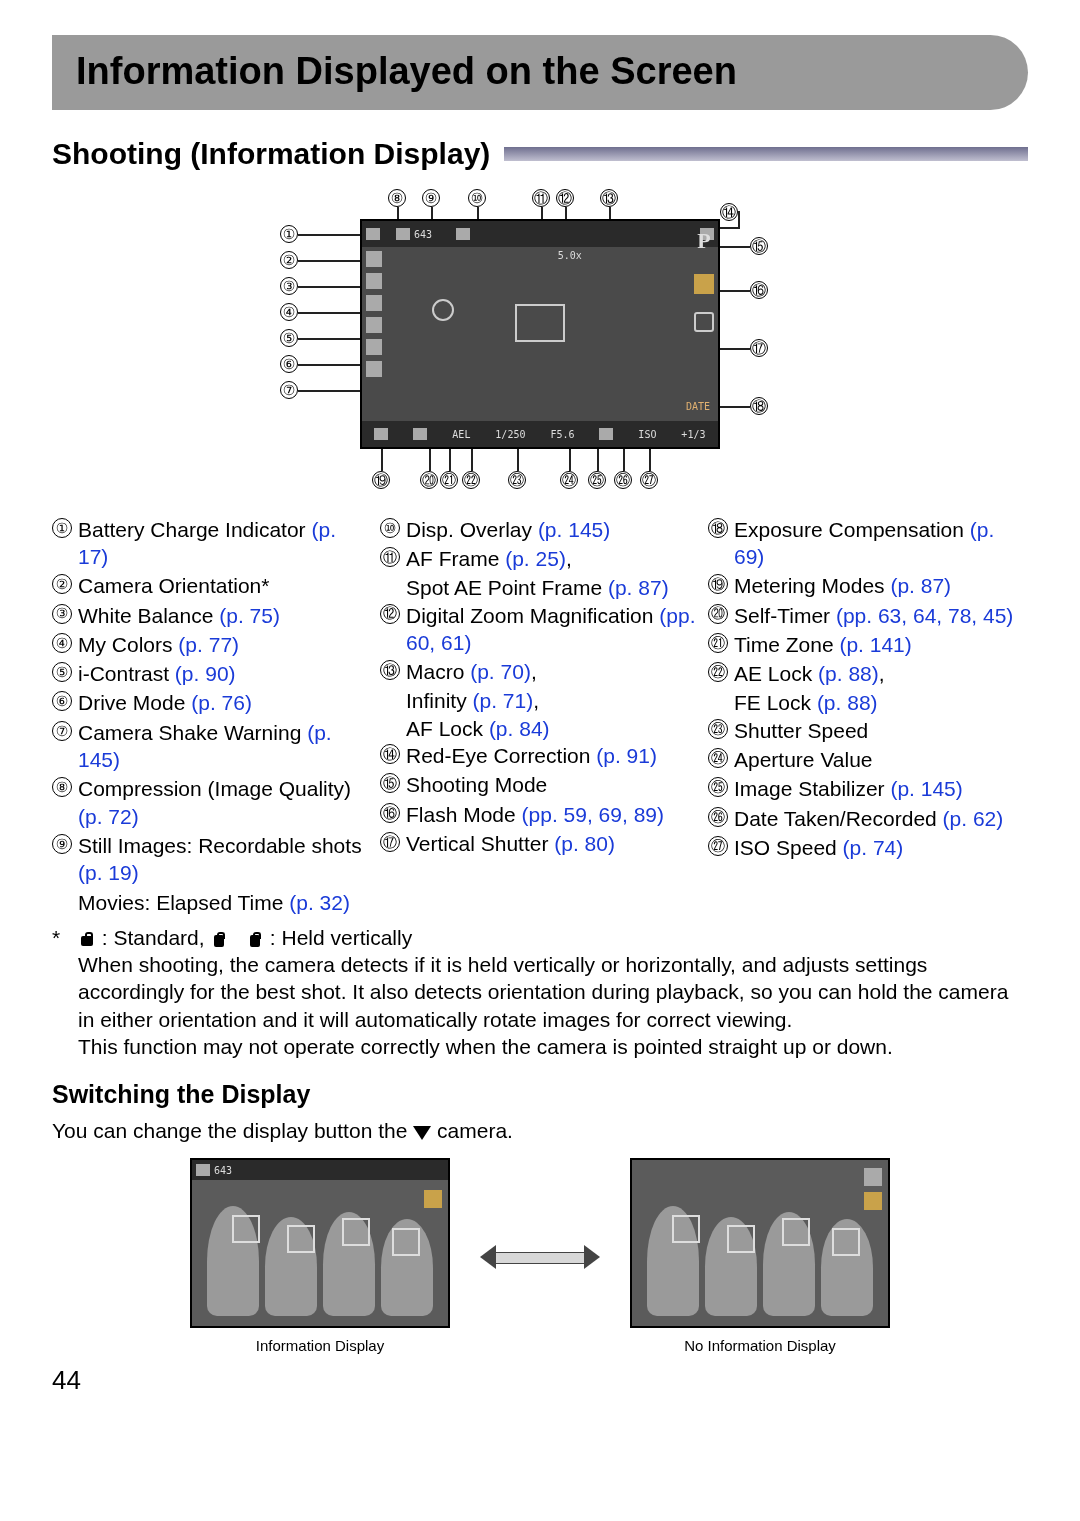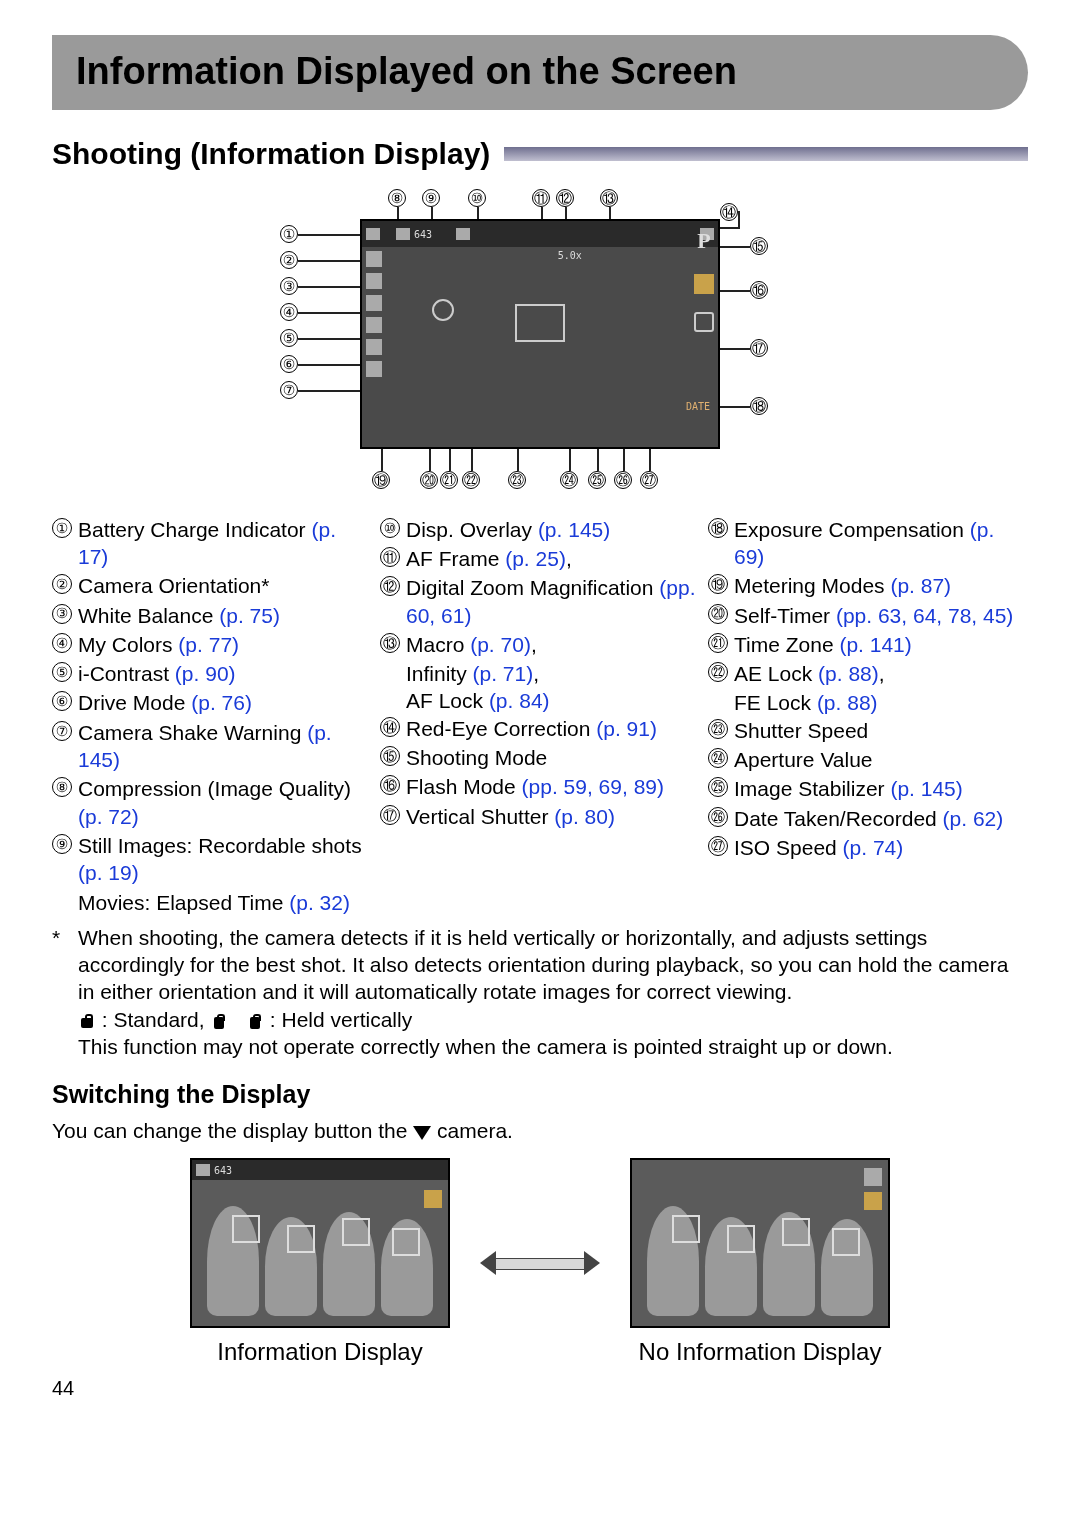--- a/index.html
+++ b/index.html
@@ -150,36 +150,36 @@
   }
   .thumb-wrap { text-align:center; }
   .thumb {
     width:260px; height:170px; background:#5b5b5b; border:2px solid #000; position:relative; overflow:hidden;
   }
   .thumb .screen-top { height:20px; }
   .thumb .people { position:absolute; bottom:10px; left:15px; right:15px; height:110px; display:flex; gap:6px; align-items:flex-end; }
   .person { flex:1; background: #9a9a9a; border-radius:50% 50% 10px 10px; height:100%; }
   .person:nth-child(2){height:90%;} .person:nth-child(3){height:95%;} .person:nth-child(4){height:88%;}
   .face { position:absolute; width:28px; height:28px; border:2px solid #ddd; }
-  .thumb-label { margin-top:8px; font-size:24px; }
+  .thumb-label { margin-top:8px; font-size:15px; }
   .dbl-arrow {
     width:120px; height:24px; position:relative;
   }
   .dbl-arrow::before {
     content:''; position:absolute; left:14px; right:14px; top:7px; height:10px;
     background:#d8d8d8; border:1.5px solid #444;
   }
   .dbl-arrow .al, .dbl-arrow .ar {
     position:absolute; top:0; width:0; height:0;
     border-top:12px solid transparent; border-bottom:12px solid transparent;
   }
   .dbl-arrow .al { left:0; border-right:16px solid #444; }
   .dbl-arrow .ar { right:0; border-left:16px solid #444; }
 
-  .page-num { font-size:20px; margin-top:4px; }
+  .page-num { font-size:26px; margin-top:4px; }
 </style>
 </head>
 <body>
 
 <div class="main-title-wrap">
   <div class="main-title">Information Displayed on the Screen</div>
 </div>
 
 <div class="section-row">
   <div class="section-title">Shooting (Information Display)</div>
@@ -270,20 +270,30 @@
       </div>
       <div class="right-icons">
         <span class="big-p">P</span>
         <span class="sicon" style="background:#c9a24a"></span>
         <span class="sicon" style="border:2px solid #ccc;background:transparent;border-radius:3px"></span>
       </div>
       <div class="af-frame"></div>
       <div class="zoom-txt">5.0x</div>
       <div class="self-timer"></div>
       <div class="date-txt">DATE</div>
+      <div class="screen-bot">
+        <span class="sicon"></span>
+        <span class="sicon"></span>
+        <span class="stxt">AEL</span>
+        <span class="stxt">1/250</span>
+        <span class="stxt">F5.6</span>
+        <span class="sicon"></span>
+        <span class="stxt">ISO</span>
+        <span class="stxt">+1/3</span>
+      </div>
     </div>
   </div>
 </div>
 
 <div class="legend">
   <div class="legend-col" id="legend-col-1">
       <div class="legend-item">
         <span class="num">①</span>
         <span class="legend-text">Battery Charge Indicator <span class="pref">(p. 17)</span></span>
       </div>
@@ -323,20 +333,21 @@
     </div>
   <div class="legend-col" id="legend-col-2">
       <div class="legend-item">
         <span class="num">⑩</span>
         <span class="legend-text">Disp. Overlay <span class="pref">(p. 145)</span></span>
       </div>
       <div class="legend-item">
         <span class="num">⑪</span>
         <span class="legend-text">AF Frame <span class="pref">(p. 25)</span>, </span>
       </div>
+      <div class="sub-indent">Spot AE Point Frame <span class="pref">(p. 87)</span></div>
       <div class="legend-item">
         <span class="num">⑫</span>
         <span class="legend-text">Digital Zoom Magnification <span class="pref">(pp. 60, 61)</span></span>
       </div>
       <div class="legend-item">
         <span class="num">⑬</span>
         <span class="legend-text">Macro <span class="pref">(p. 70)</span>, </span>
       </div>
       <div class="sub-indent">Infinity <span class="pref">(p. 71)</span>, </div>
       <div class="sub-indent">AF Lock <span class="pref">(p. 84)</span></div>
@@ -399,29 +410,29 @@
         <span class="num">㉗</span>
         <span class="legend-text">ISO Speed <span class="pref">(p. 74)</span></span>
       </div>
     </div>
 </div>
 
 <div class="note-block">
   <div class="note-row">
     <div class="note-star">*</div>
     <div class="note-body">
-      <div>When shooting, the camera detects if it is held vertically or horizontally, and adjusts settings accordingly for the best shot. It also detects orientation during playback, so you can hold the camera in either orientation and it will automatically rotate images for correct viewing.</div>
       <div>
         <span class="orient-icon"></span>
         <span> : Standard,   </span>
         <span class="orient-icon v1"></span>
         <span>&nbsp;</span>
         <span class="orient-icon v2"></span>
         <span> : Held vertically</span>
       </div>
+      <div>When shooting, the camera detects if it is held vertically or horizontally, and adjusts settings accordingly for the best shot. It also detects orientation during playback, so you can hold the camera in either orientation and it will automatically rotate images for correct viewing.</div>
     </div>
   </div>
   <div class="note-row">
     <div class="note-star"></div>
     <div class="note-body">This function may not operate correctly when the camera is pointed straight up or down.</div>
   </div>
 </div>
 
 <div class="subhead">Switching the Display</div>
 <div>

